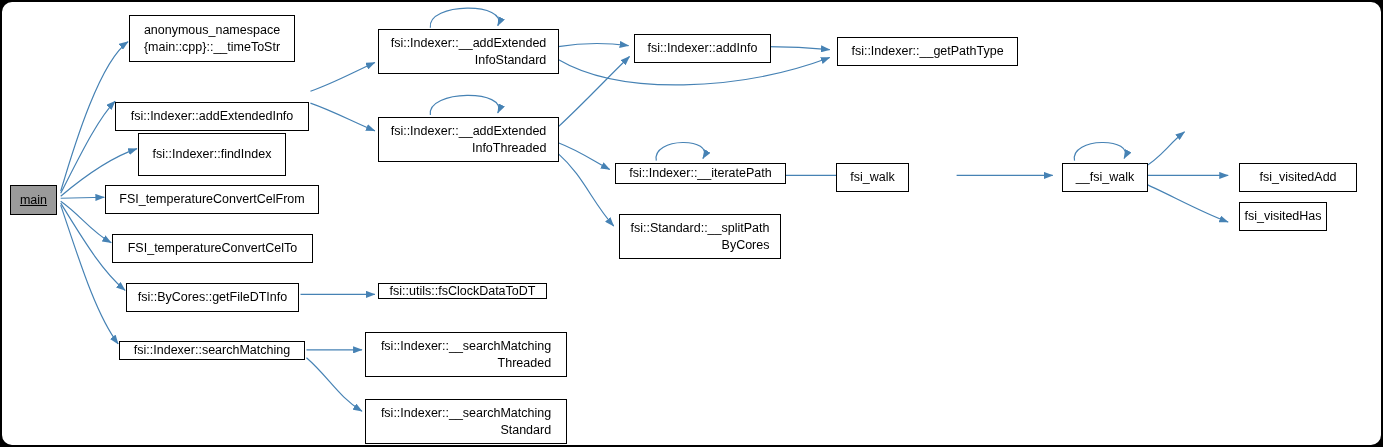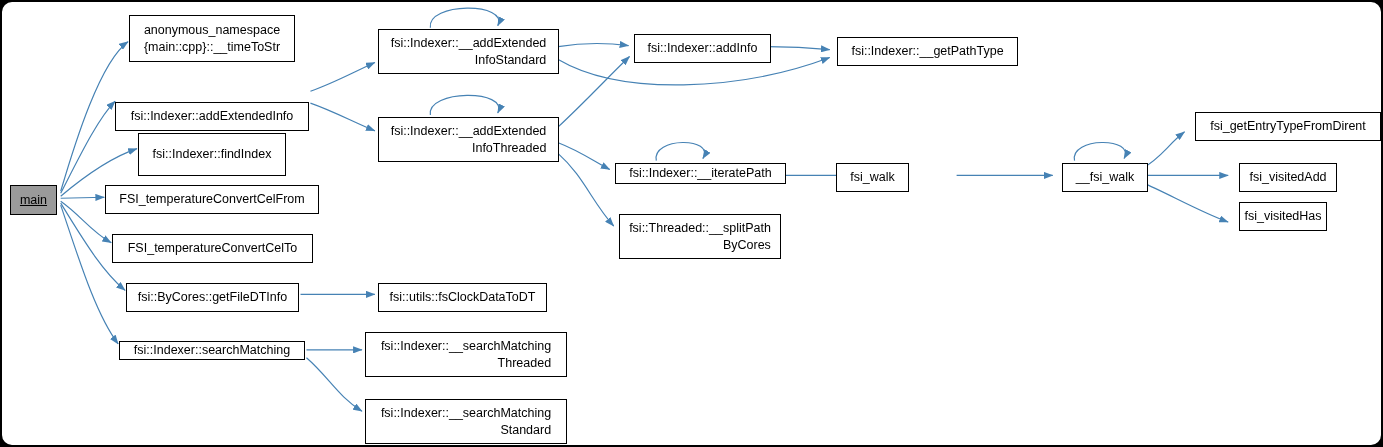--- a/index.html
+++ b/index.html
@@ -83,26 +83,25 @@
   <div class="node" style="left:110px;top:232px;width:201px;height:29px">FSI_temperatureConvertCelTo</div>
   <div class="node" style="left:124px;top:281px;width:173px;height:29px">fsi::ByCores::getFileDTInfo</div>
   <div class="node" style="left:117px;top:339px;width:186px;height:19px">fsi::Indexer::searchMatching</div>
   <div class="node" style="left:376px;top:27px;width:181px;height:45px">fsi::Indexer::__addExtended
 InfoStandard</div>
   <div class="node" style="left:376px;top:115px;width:181px;height:45px">fsi::Indexer::__addExtended
 InfoThreaded</div>
   <div class="node" style="left:632px;top:32px;width:137px;height:29px">fsi::Indexer::addInfo</div>
   <div class="node" style="left:835px;top:35px;width:181px;height:29px">fsi::Indexer::__getPathType</div>
   <div class="node" style="left:613px;top:161px;width:171px;height:21px">fsi::Indexer::__iteratePath</div>
-  <div class="node" style="left:617px;top:212px;width:162px;height:45px">fsi::Threaded::__splitPath
+  <div class="node" style="left:617px;top:212px;width:162px;height:45px">fsi::Standard::__splitPath
 ByCores</div>
   <div class="node" style="left:834px;top:161px;width:73px;height:29px">fsi_walk</div>
   <div class="node" style="left:1060px;top:161px;width:86px;height:29px">__fsi_walk</div>
-  <div class="node" style="left:1193px;top:110px;width:186px;height:29px">fsi_getEntryTypeFromDirent</div>
-  <div class="node" style="left:1237px;top:161px;width:98px;height:29px">fsi_visitedAdd</div>
+  <div class="node" style="left:1237px;top:161px;width:118px;height:29px">fsi_visitedAdd</div>
   <div class="node" style="left:1237px;top:200px;width:88px;height:29px">fsi_visitedHas</div>
-  <div class="node" style="left:376px;top:281px;width:169px;height:29px">fsi::utils::fsClockDataToDT</div>
+  <div class="node" style="left:376px;top:281px;width:169px;height:16px">fsi::utils::fsClockDataToDT</div>
   <div class="node" style="left:363px;top:330px;width:202px;height:45px">fsi::Indexer::__searchMatching
 Threaded</div>
   <div class="node" style="left:363px;top:397px;width:202px;height:45px">fsi::Indexer::__searchMatching
 Standard</div>
 
 </div>
 
 </body></html>

